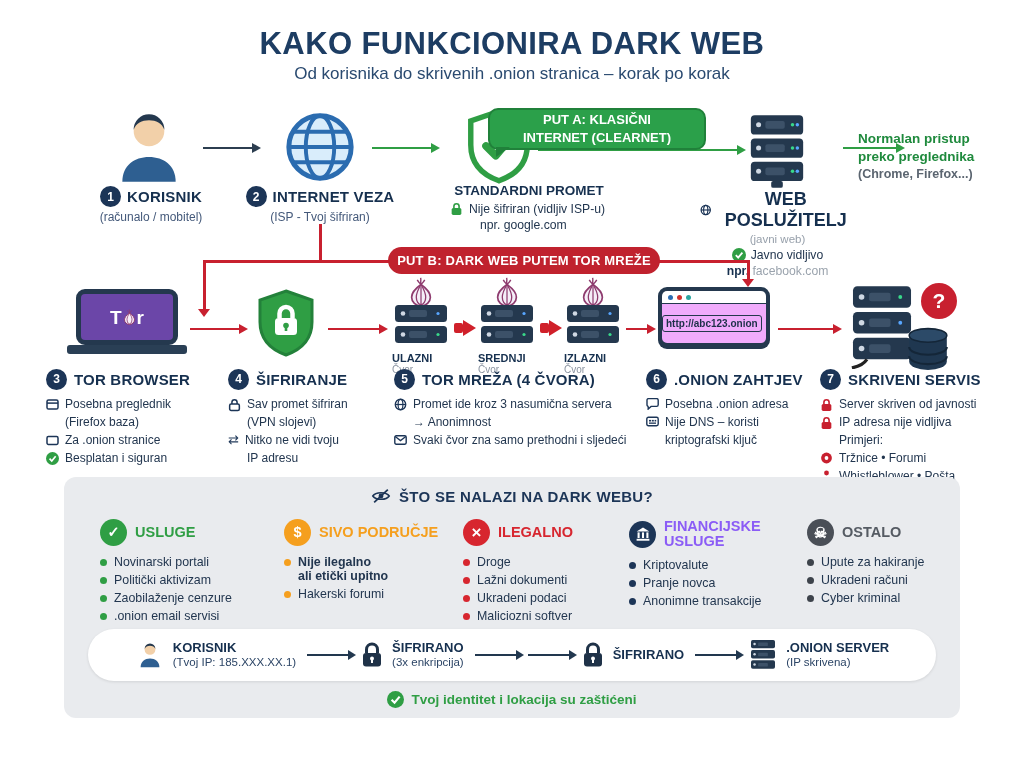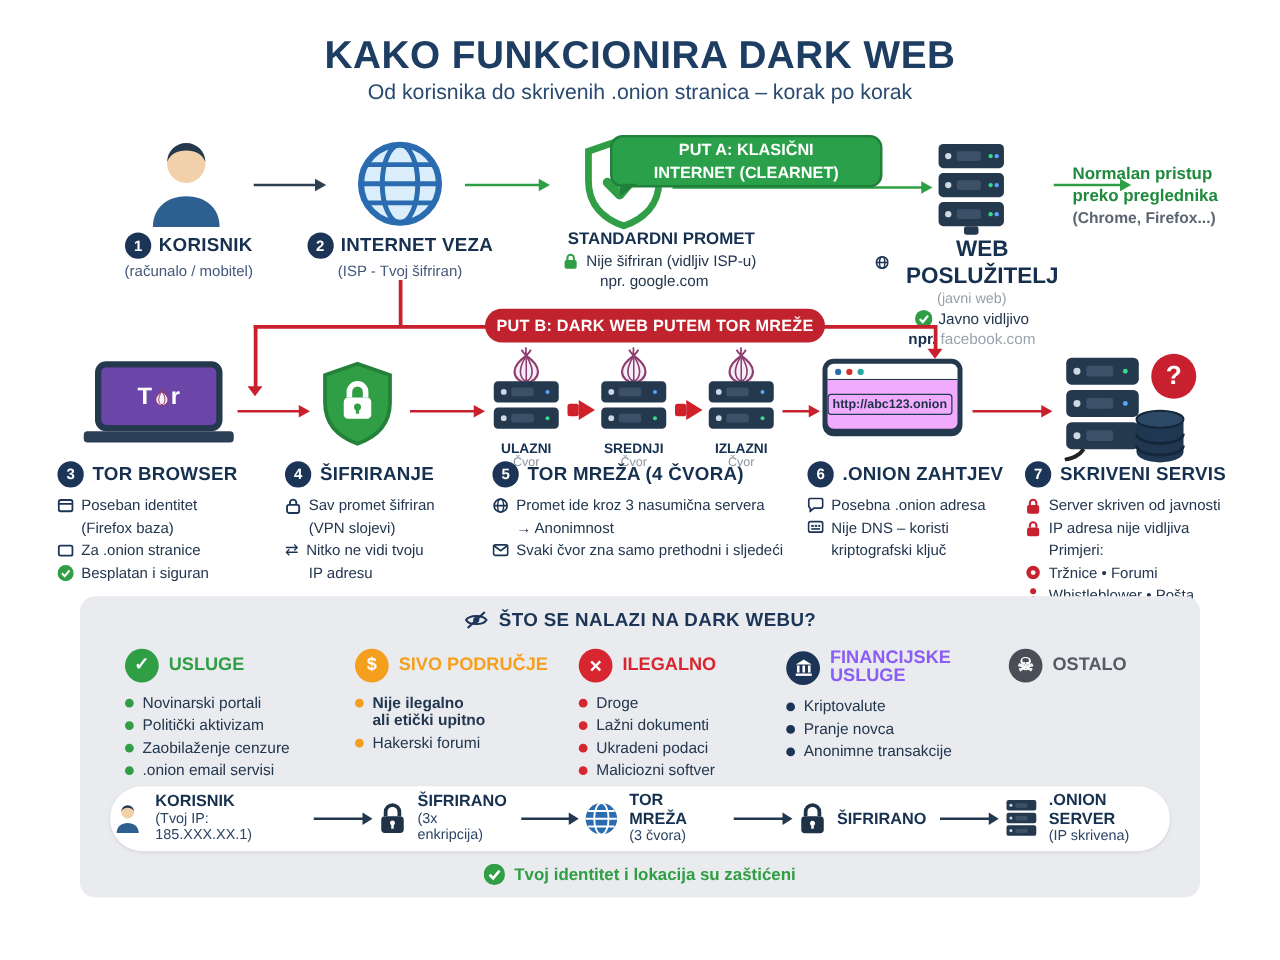--- a/index.html
+++ b/index.html
@@ -41,21 +41,21 @@
   .banner-a .tail{position:absolute;left:6px;bottom:-9px;width:0;height:0;
     border-top:10px solid #20813a;border-right:14px solid transparent}
   .banner-b{position:absolute;left:388px;top:247px;width:272px;height:27px;background:#c0222e;
     border-radius:14px;color:#fff;font-weight:800;font-size:13px;display:flex;align-items:center;
     justify-content:center;z-index:3;letter-spacing:.2px}
 
   .outcome{position:absolute;left:858px;top:130px;width:160px;font-size:13.5px;font-weight:800;color:#1f8a3d;line-height:1.3}
   .outcome .gry{font-weight:bold;color:#5b6570;font-size:12.5px;margin-top:1px}
 
   
-  .node{position:absolute;width:58px;text-align:center}
+  .node{position:absolute;width:58px;text-align:left}
   .node .onion-wrap{display:flex;justify-content:center;margin-bottom:-4px}
   .nodename{font-size:11px;font-weight:800;color:#16304f;margin-top:3px}
   .nodesub{font-size:10px;color:#8a93a0}
 
   
   .bwin{position:absolute;left:658px;top:287px;width:112px;height:62px;background:#24384e;border-radius:9px;padding:4px;z-index:2}
   .bwin-top{height:13px;background:#fff;border-radius:5px 5px 0 0;display:flex;align-items:center;gap:4px;padding:0 6px;border-bottom:1.5px solid #24384e}
   .bdot{width:5px;height:5px;border-radius:50%}
   .bwin-body{height:39px;background:#f0abfc;border-radius:0 0 5px 5px;display:flex;align-items:center;justify-content:flex-start}
   .urlbox{border:1.8px solid #24384e;border-radius:3px;font-size:10px;font-weight:bold;color:#1c3048;padding:2px 3px;white-space:nowrap}
@@ -366,21 +366,21 @@
   <div class="step" style="left:46px;top:369px;width:182px">
     <div class="hd">
       <span class="numc">3</span>
       <span class="stepname">TOR BROWSER</span>
     </div>
     <div class="ln">
       <svg class="mi" width="13" height="13" viewBox="0 0 13 12" style="color:#1c3557">
         <rect x="1" y="1.5" width="11" height="9" rx="1.6" fill="none" stroke="currentColor" stroke-width="1.5"></rect>
         <line x1="1" y1="4.6" x2="12" y2="4.6" stroke="currentColor" stroke-width="1.5"></line>
       </svg>
-      <span>Poseban identitet</span>
+      <span>Posebna preglednik</span>
     </div>
     <div class="ln ind">(Firefox baza)</div>
     <div class="ln">
       <svg class="mi" width="13" height="13" viewBox="0 0 13 12" style="color:#1c3557">
         <rect x="1" y="2" width="11" height="8" rx="1.4" fill="none" stroke="currentColor" stroke-width="1.5"></rect>
       </svg>
       <span>Za .onion stranice</span>
     </div>
     <div class="ln">
       <svg class="mi" width="13" height="13" viewBox="0 0 14 14">
@@ -600,20 +600,34 @@
           <span>Anonimne transakcije</span>
         </li>
     </ul>
   </div>
 
   <div class="cat" style="left:807px;top:519px;width:152px">
     <div class="cat-h" style="color:#555b63">
       <span class="circ" style="background:#4a4f57;font-size:15px">☠</span>
       <span>OSTALO</span>
     </div>
+    <ul>
+      <li>
+          <span class="dot" style="background:#3d434b"></span>
+          <span>Upute za hakiranje</span>
+        </li>
+      <li>
+          <span class="dot" style="background:#3d434b"></span>
+          <span>Ukradeni računi</span>
+        </li>
+      <li>
+          <span class="dot" style="background:#3d434b"></span>
+          <span>Cyber kriminal</span>
+        </li>
+    </ul>
   </div>
 
   <div class="flowbar">
     <div class="fitem">
       <svg width="30" height="28" viewBox="0 0 64 54">
         <circle cx="32" cy="15" r="11.5" fill="#f2d0a9"></circle>
         <path d="M20.5 14 a11.5 11.5 0 0 1 23 0 c-2-5-6-7-11.5-7 s-9.5 2-11.5 7 z" fill="#24384e"></path>
         <path d="M12 53 c0-12 9-18.5 20-18.5 s20 6.5 20 18.5 z" fill="#2e5f91"></path>
       </svg>
       <div class="ftxt">
@@ -628,33 +642,20 @@
         <rect x="3" y="12" width="18" height="13.5" rx="3" fill="#1f3248"></rect>
         <circle cx="12" cy="17.5" r="2" fill="#fff"></circle>
           <rect x="11" y="18" width="2" height="4" fill="#fff"></rect>
       </svg>
       <div class="ftxt">
           <span class="fb">ŠIFRIRANO</span>
         <span class="fs">(3x enkripcija)</span>
         </div>
     </div>
     <div class="flarr"></div>
-    <div class="fitem">
-      <svg width="30" height="30" viewBox="0 0 64 64">
-        <circle cx="32" cy="32" r="28.5" fill="#2b6cb0"></circle>
-        <ellipse cx="32" cy="32" rx="13" ry="28.5" fill="none" stroke="#fff" stroke-width="3.4"></ellipse>
-        <line x1="4" y1="32" x2="60" y2="32" stroke="#fff" stroke-width="3.4"></line>
-        <line x1="8" y1="18" x2="56" y2="18" stroke="#fff" stroke-width="3.4"></line>
-        <line x1="8" y1="46" x2="56" y2="46" stroke="#fff" stroke-width="3.4"></line>
-      </svg>
-      <div class="ftxt">
-          <span class="fb">TOR MREŽA</span>
-        <span class="fs">(3 čvora)</span>
-        </div>
-    </div>
     <div class="flarr"></div>
     <div class="fitem">
       <svg width="24" height="28" viewBox="0 0 24 28">
         <path d="M6.5 12 V8.5 a5.5 5.5 0 0 1 11 0 V12" fill="none" stroke="#1f3248" stroke-width="3"></path>
         <rect x="3" y="12" width="18" height="13.5" rx="3" fill="#1f3248"></rect>
         <circle cx="12" cy="17.5" r="2" fill="#fff"></circle>
           <rect x="11" y="18" width="2" height="4" fill="#fff"></rect>
       </svg>
       <div class="ftxt">
           <span class="fb">ŠIFRIRANO</span>

